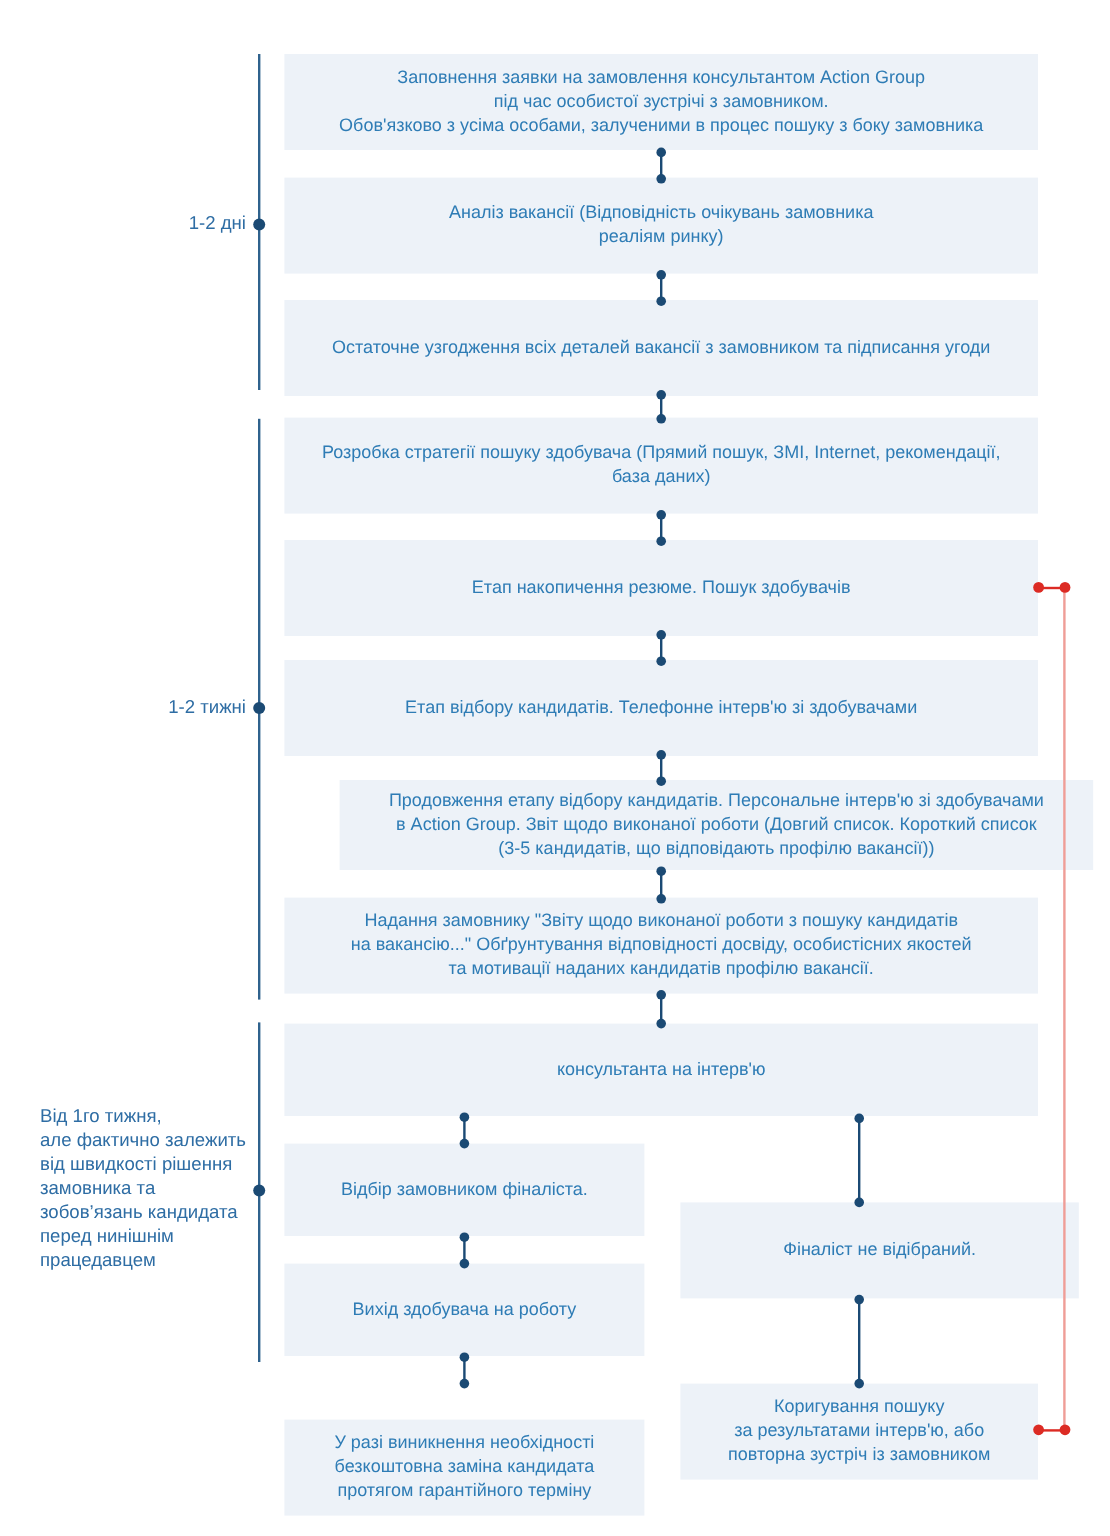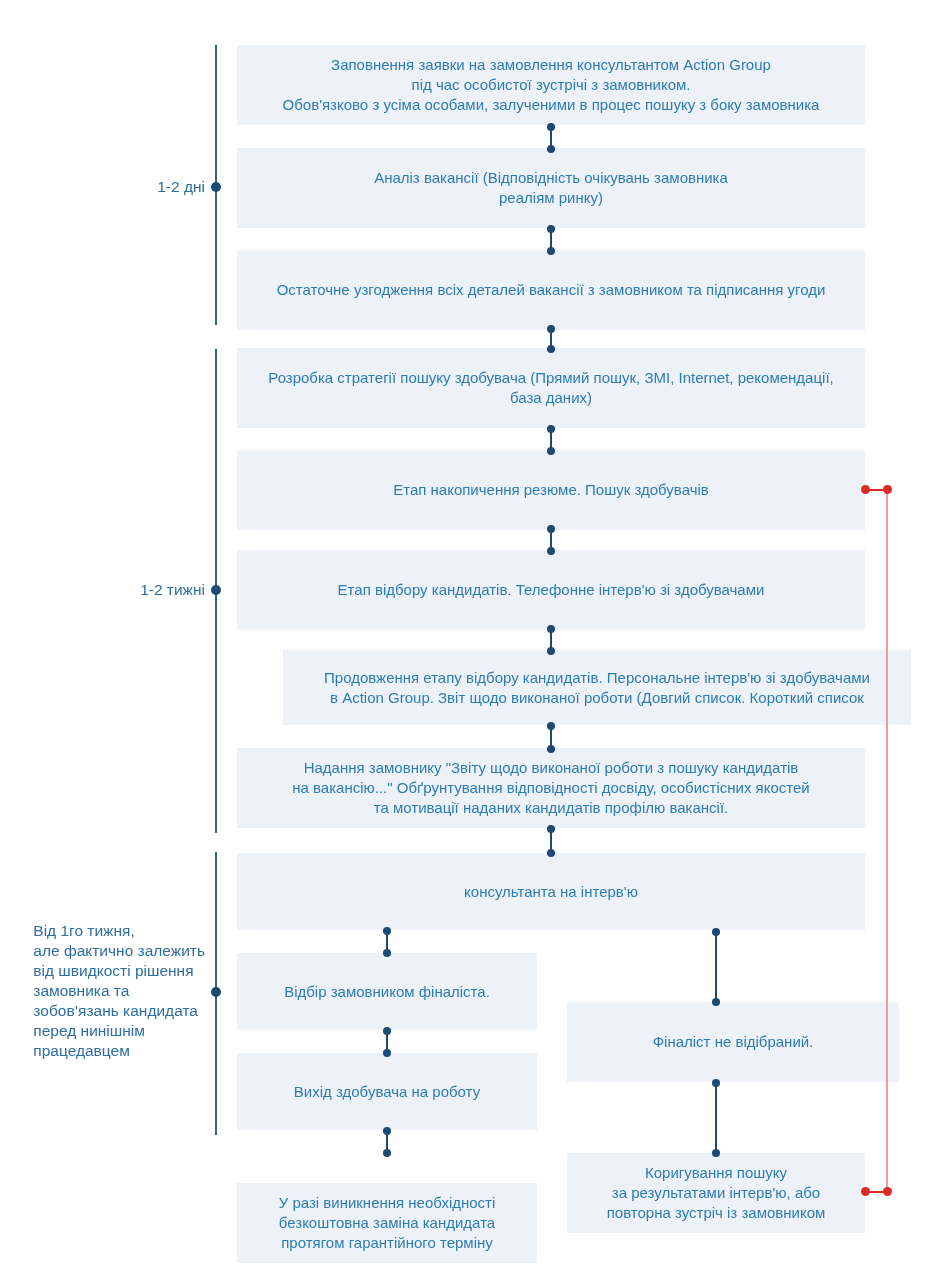--- a/index.html
+++ b/index.html
@@ -125,20 +125,21 @@
     </div>
   <div class="box" style="left:237px;top:450px;width:628px;height:80px;">
       <div class="line">Етап накопичення резюме. Пошук здобувачів</div>
     </div>
   <div class="box" style="left:237px;top:550px;width:628px;height:80px;">
       <div class="line">Етап відбору кандидатів. Телефонне інтерв'ю зі здобувачами</div>
     </div>
   <div class="box" style="left:237px;top:650px;width:628px;height:75px;margin-left:46px;">
       <div class="line">Продовження етапу відбору кандидатів. Персональне інтерв'ю зі здобувачами</div>
       <div class="line">в Action Group. Звіт щодо виконаної роботи (Довгий список. Короткий список</div>
+      <div class="line">(3-5 кандидатів, що відповідають профілю вакансії))</div>
     </div>
   <div class="box" style="left:237px;top:748px;width:628px;height:80px;">
       <div class="line">Надання замовнику "Звіту щодо виконаної роботи з пошуку кандидатів</div>
       <div class="line">на вакансію..." Обґрунтування відповідності досвіду, особистісних якостей</div>
       <div class="line">та мотивації наданих кандидатів профілю вакансії.</div>
     </div>
   <div class="box" style="left:237px;top:853px;width:628px;height:77px;">
       <div class="line">консультанта на інтерв'ю</div>
     </div>
 

